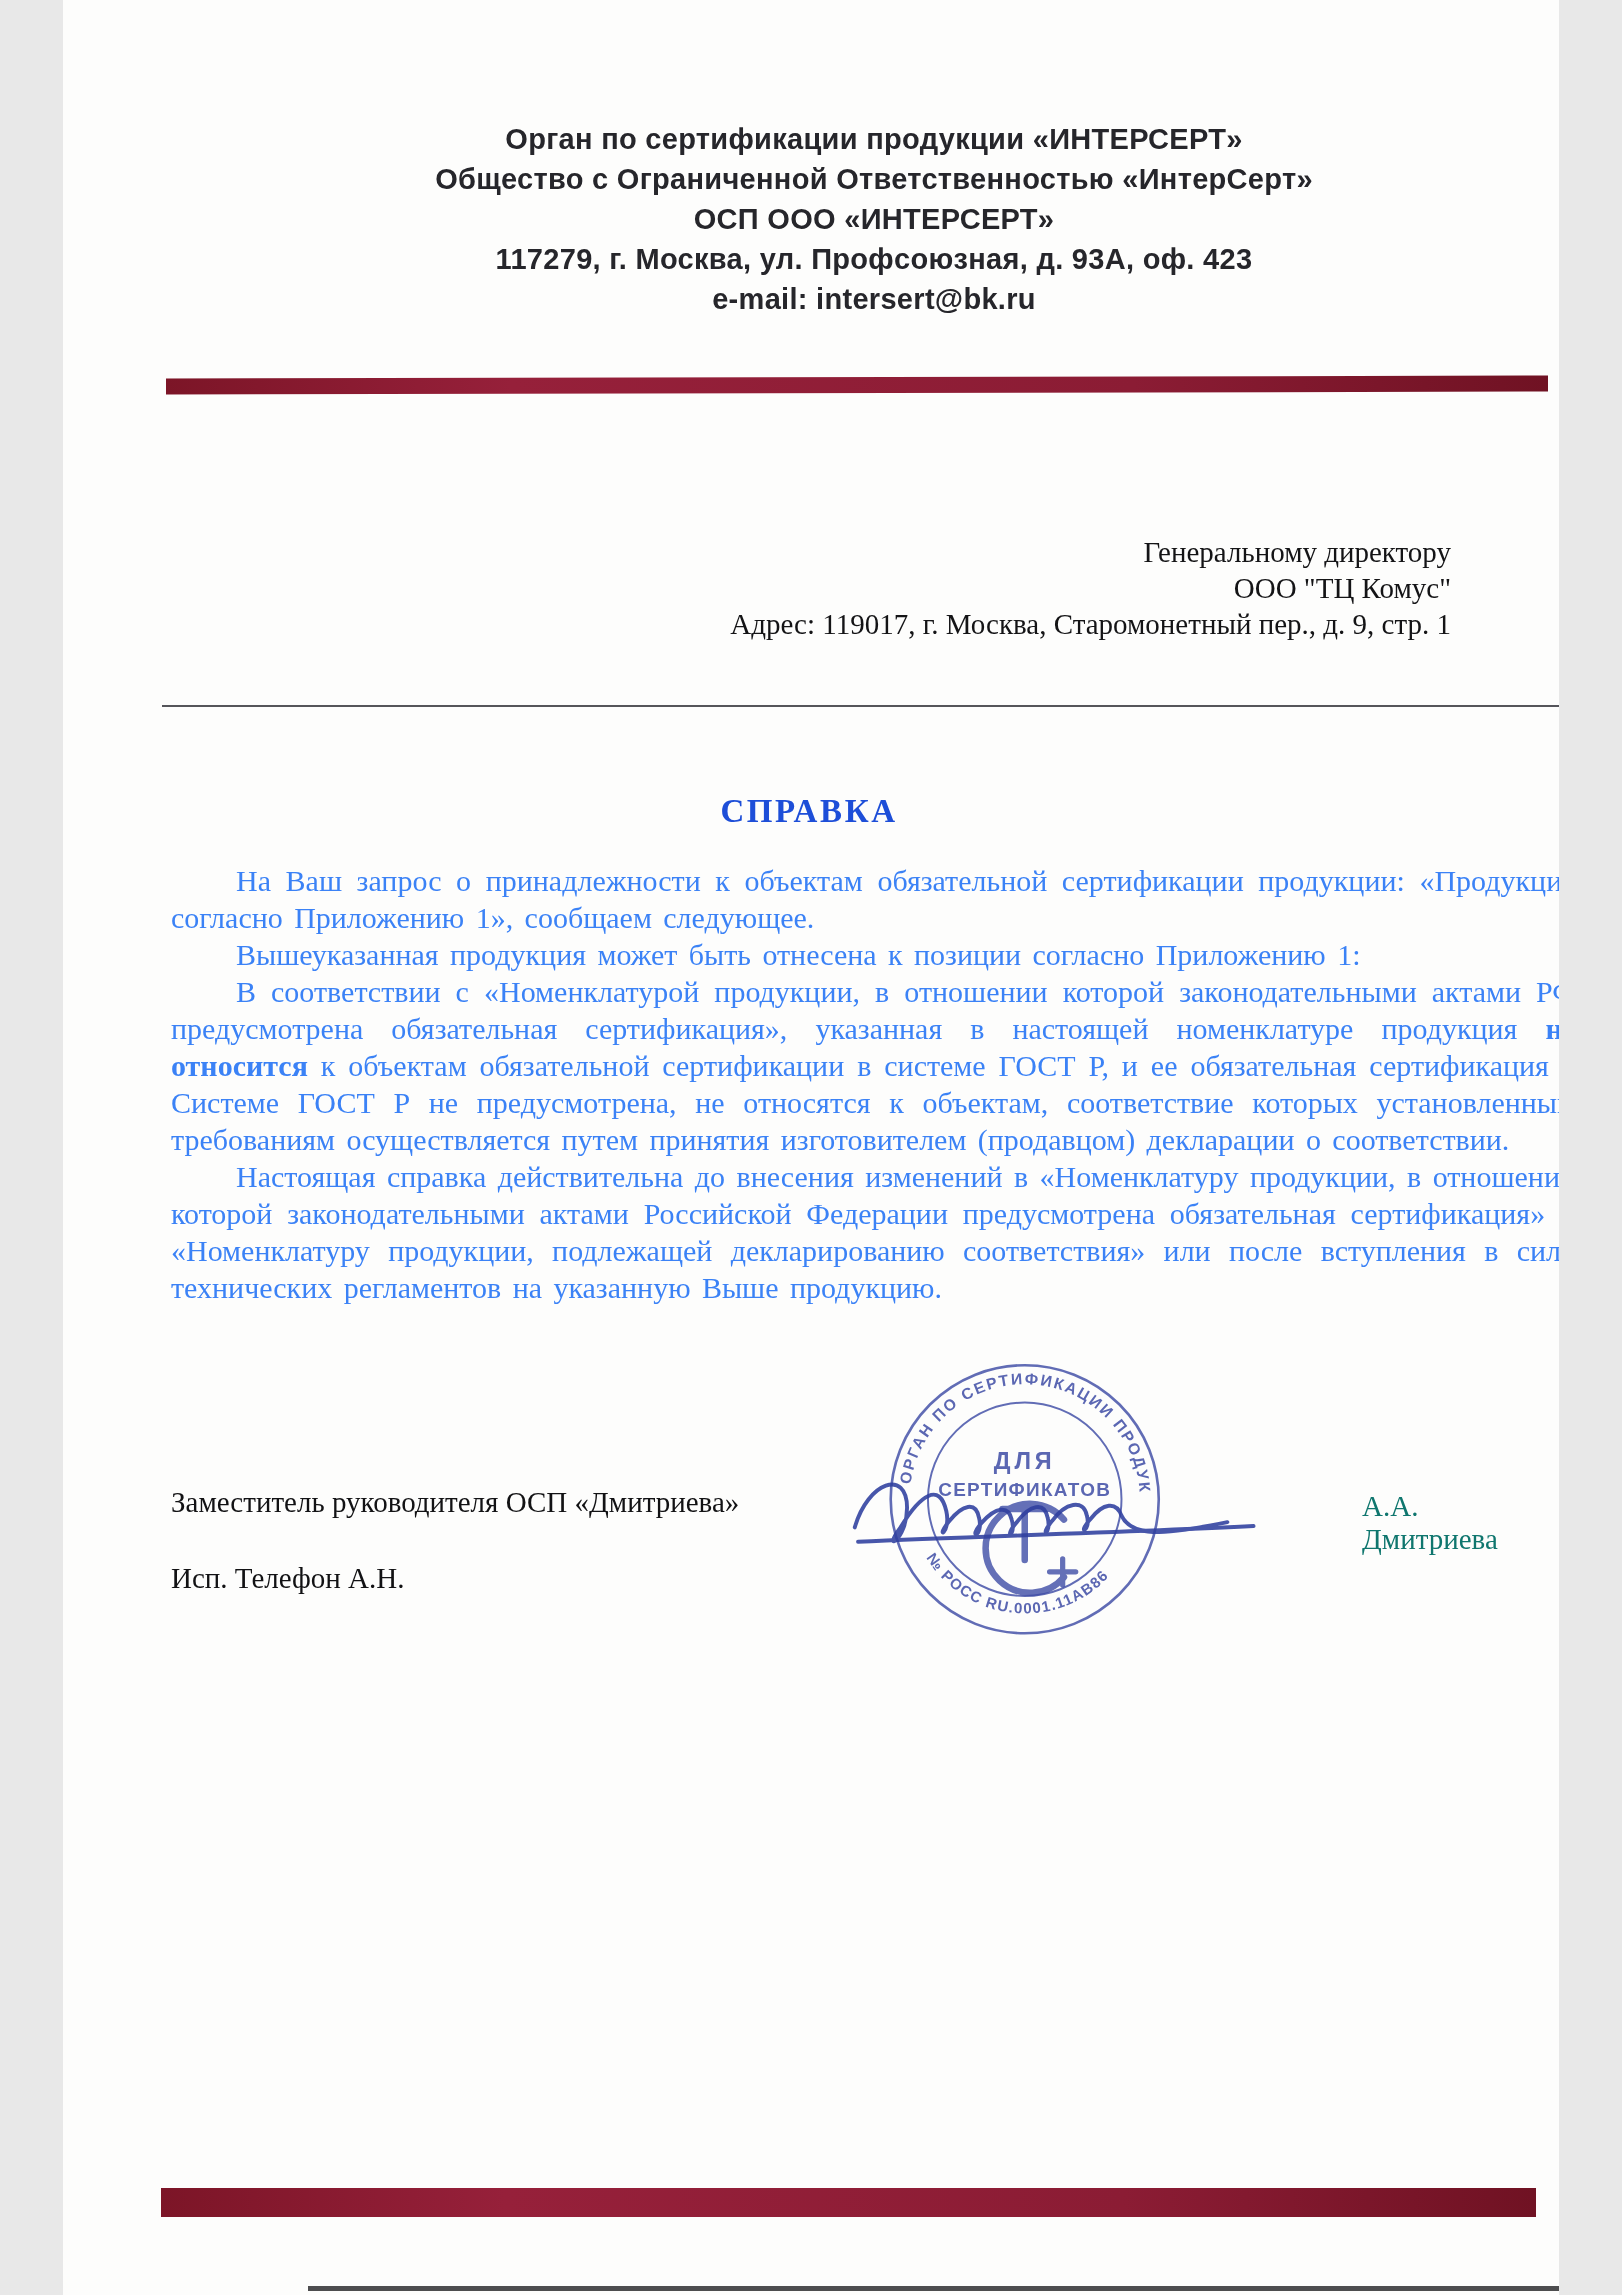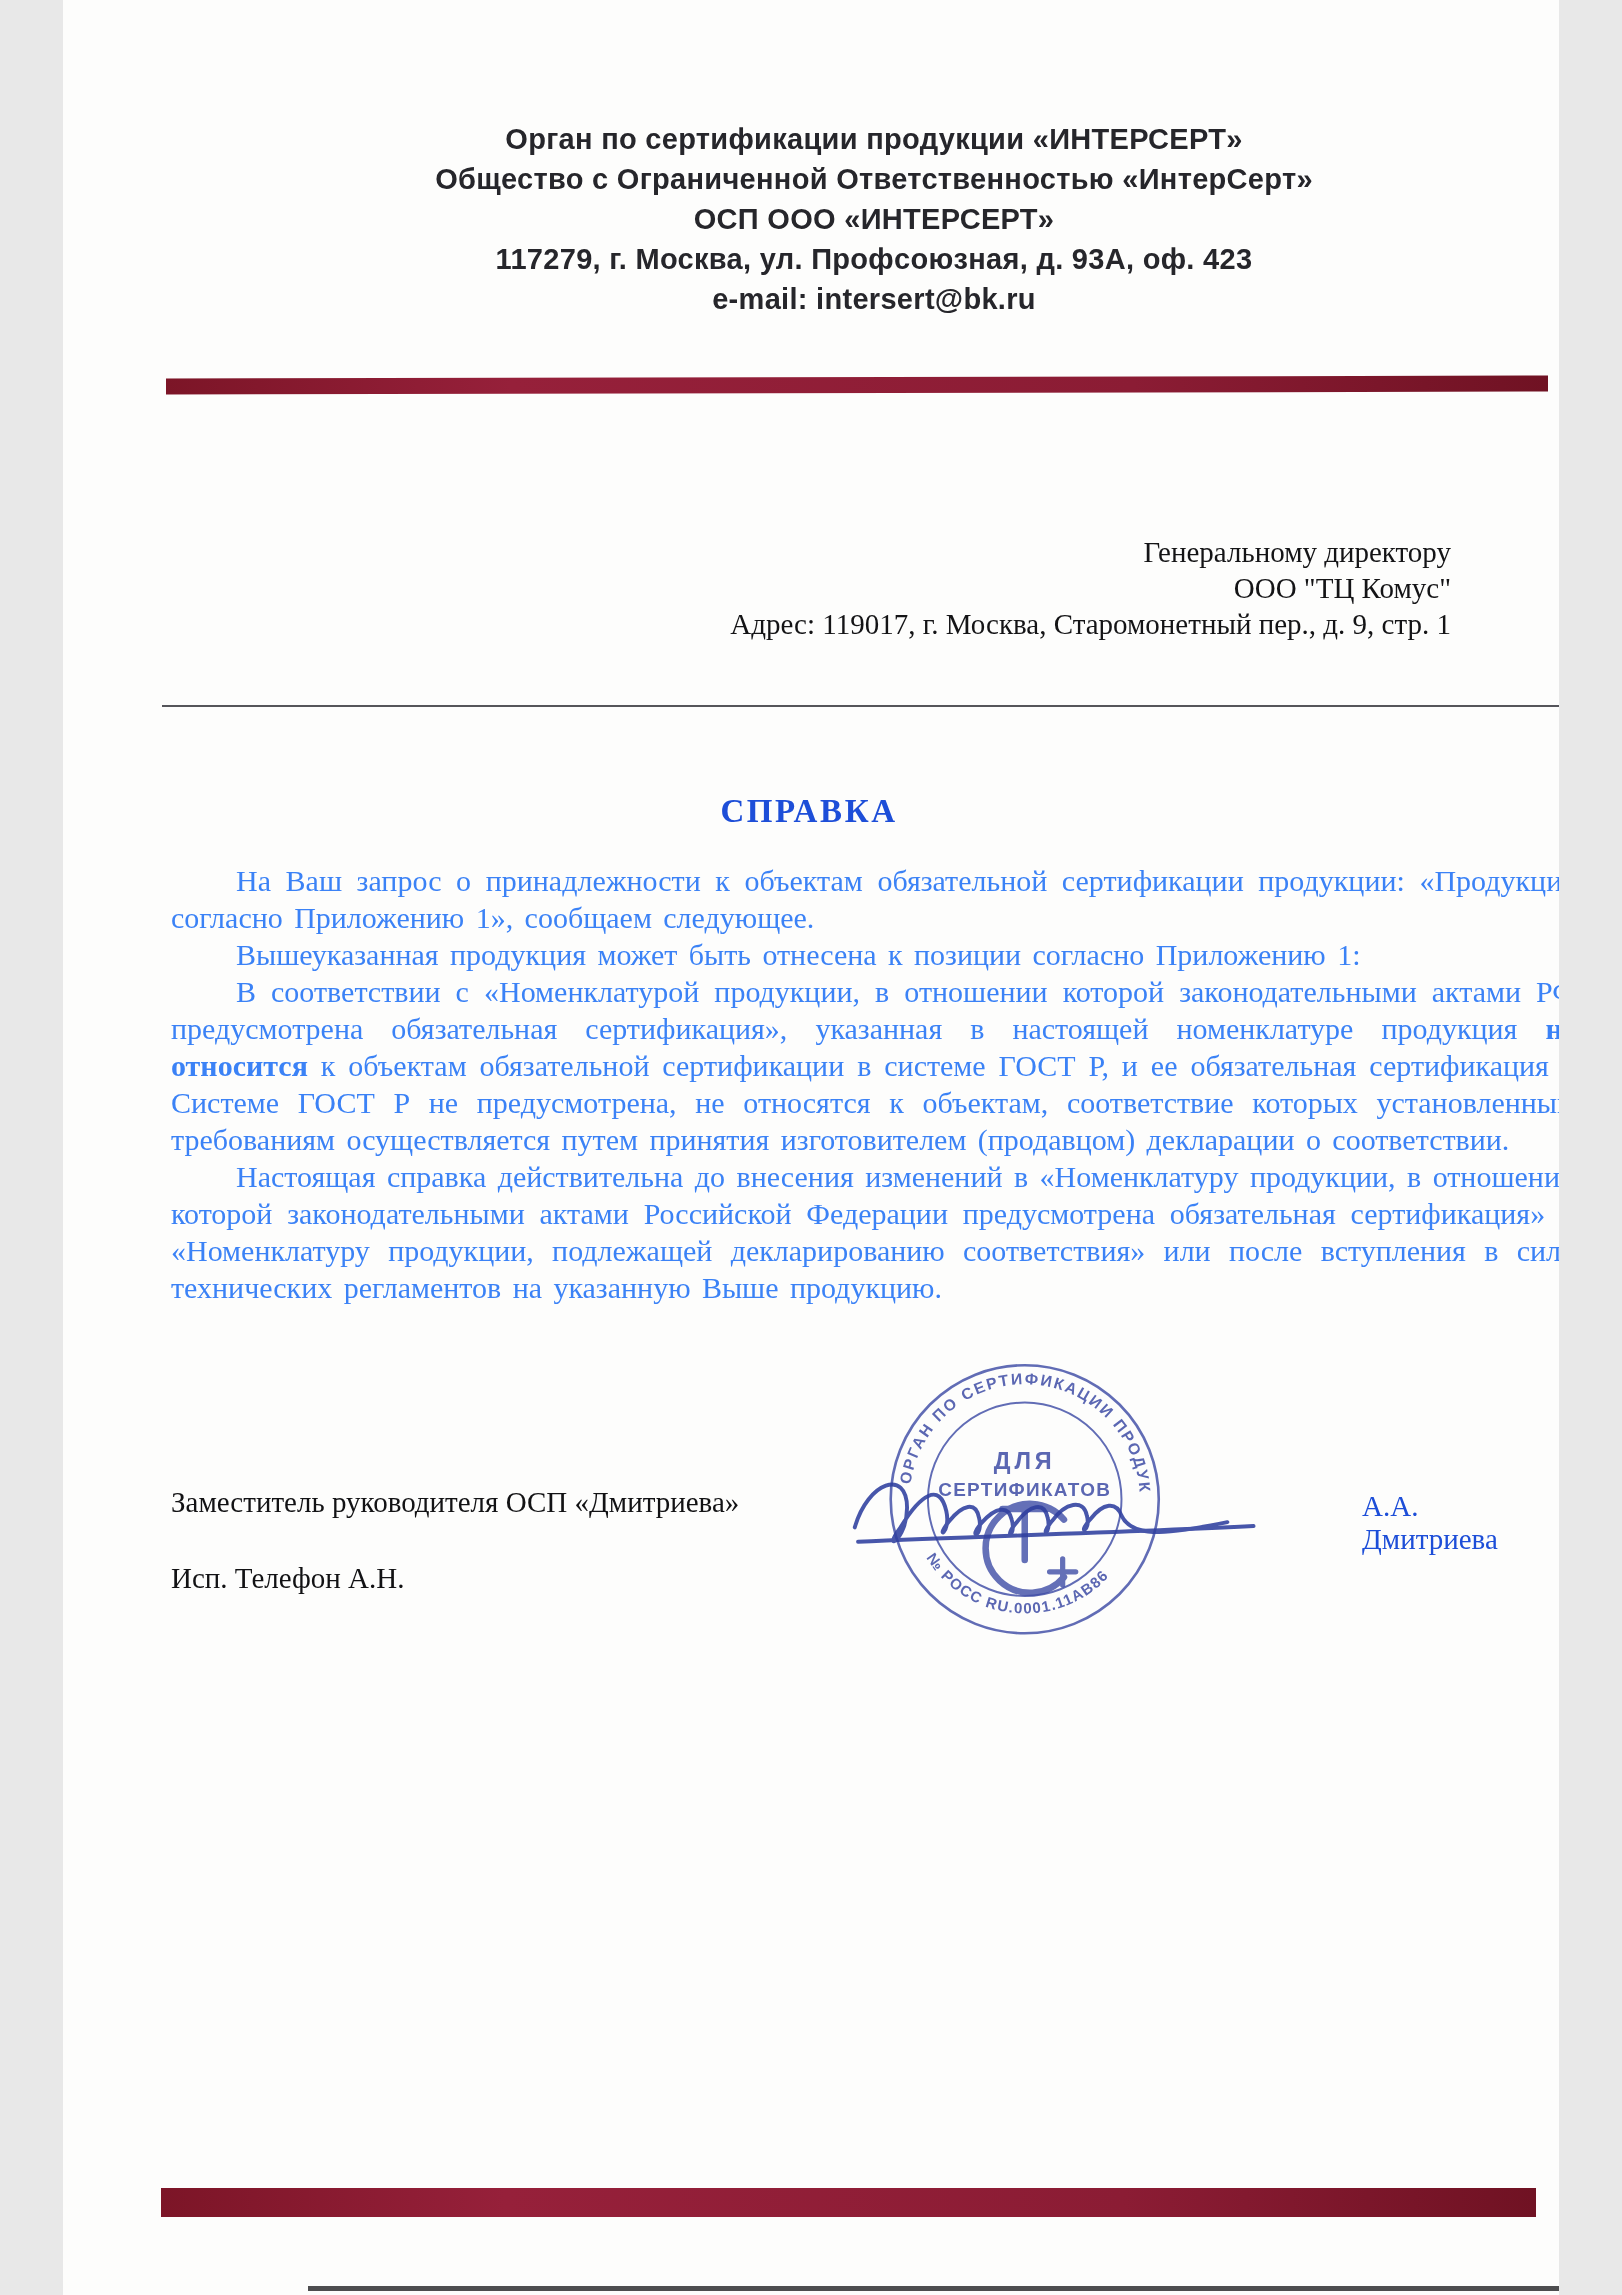--- a/index.html
+++ b/index.html
@@ -30,21 +30,21 @@
   .doc-title{
     position:absolute;left:0;top:793px;width:1492px;margin:0;text-align:center;
     font-size:33px;font-weight:700;letter-spacing:2.6px;color:#1d4ed8;
   }
   .body-text{
     position:absolute;left:108px;top:862px;width:1405px;font-size:30px;
     line-height:37px;text-align:justify;word-spacing:3.9px;color:#3b82f6;
   }
   .body-text p{margin:0;text-indent:65px;}
   .sig-role{position:absolute;left:108px;top:1486px;font-size:29px;color:#121214;}
-  .sig-name{position:absolute;left:1299px;top:1490px;font-size:29px;color:#1d4ed8;}
+  .sig-name{position:absolute;left:1299px;top:1490px;font-size:29px;color:#0f766e;}
   .executor{position:absolute;left:108px;top:1562px;font-size:29px;color:#121214;}
   .stamp-wrap{position:absolute;left:746px;top:1344px;width:523px;height:321px;}
   .scan-edge{position:absolute;left:245px;top:2286px;width:1377px;height:5.2px;background:#2e2e30;opacity:.85;}
   .stamp-text{font-family:"Liberation Sans","DejaVu Sans",sans-serif;font-weight:700;}
 </style>
 </head>
 <body>
 
 <div class="page">
 

